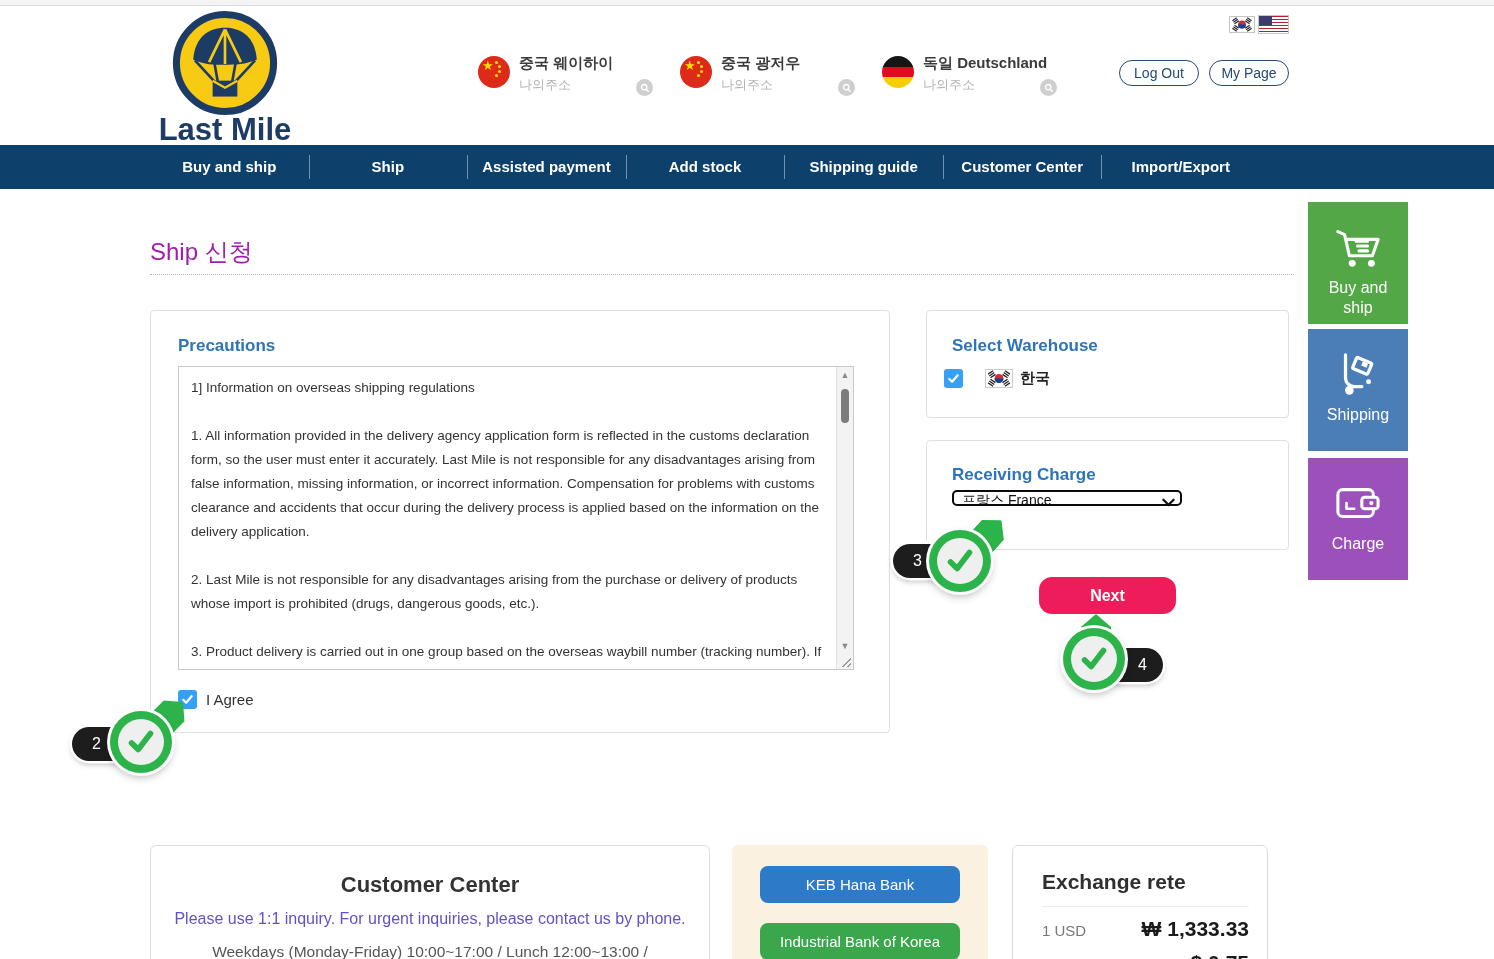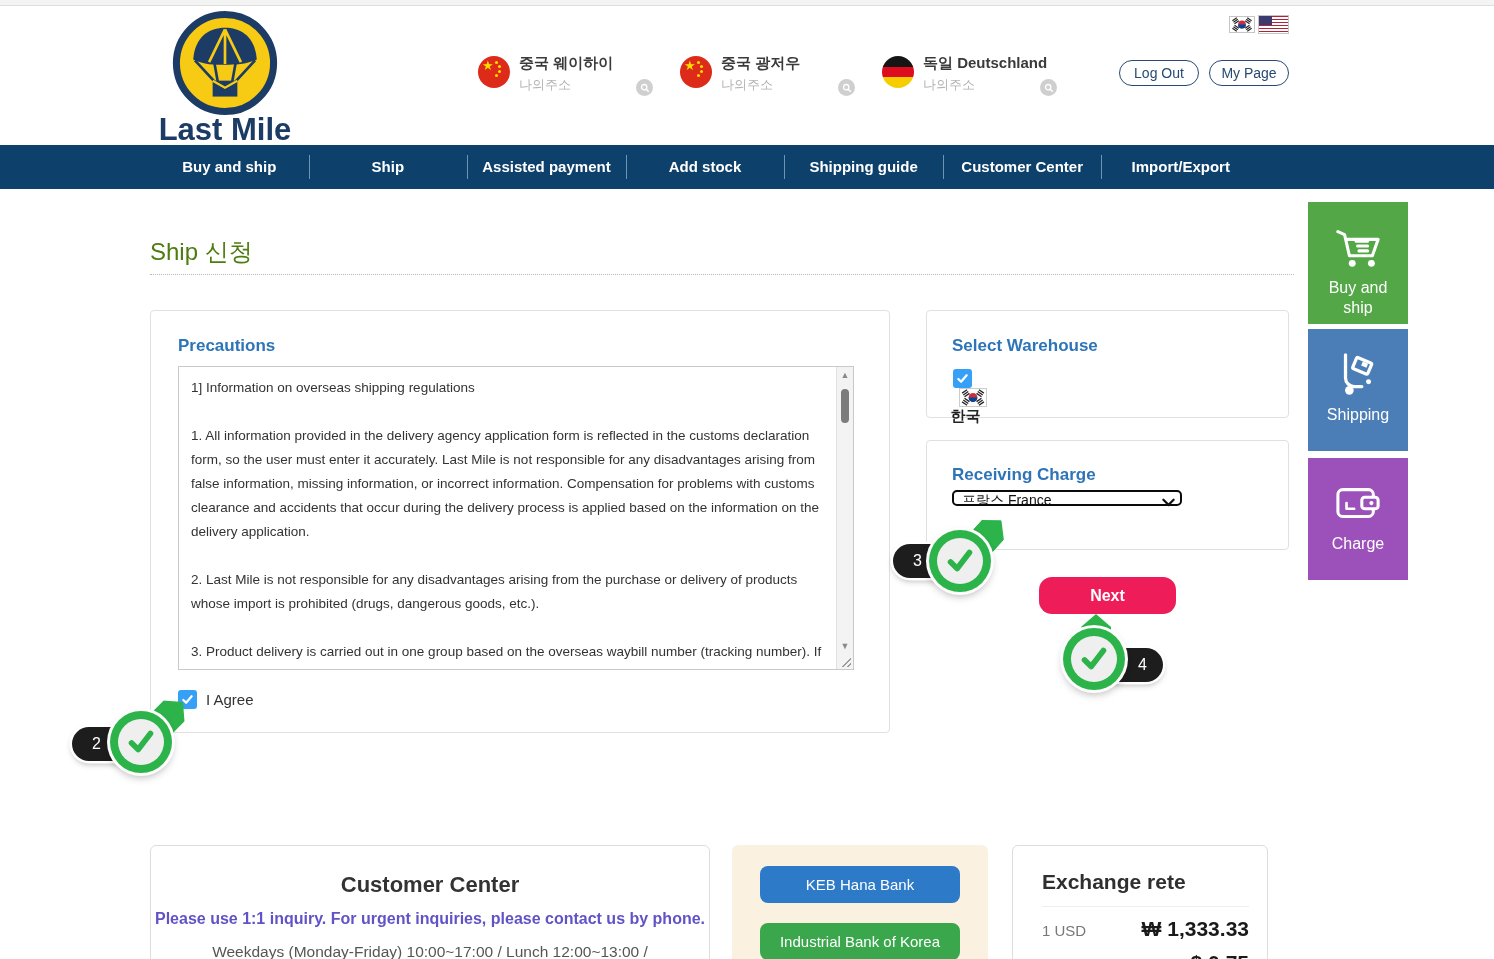--- a/index.html
+++ b/index.html
@@ -41,21 +41,21 @@
   .logout { left:1119px; } .mypage { left:1209px; }
 
   
   .nav { position:absolute; left:0; top:145px; width:1494px; height:44px; background:#0d406b; }
   .nav-inner { position:absolute; left:150px; top:0; width:1110px; height:44px; display:flex; }
   .nav-item { flex:1; position:relative; color:#fff; font-size:15px; font-weight:bold; text-align:center;
               line-height:44px; cursor:pointer; white-space:nowrap; }
   .nav-item + .nav-item::before { content:''; position:absolute; left:0; top:10px; bottom:10px; width:1px; background:#6f93b5; }
 
   
-  .page-title { position:absolute; left:150px; top:236px; font-size:24px; color:#4d7c0f; }
+  .page-title { position:absolute; left:150px; top:236px; font-size:24px; color:#a21caf; }
   .title-rule { position:absolute; left:150px; top:274px; width:1144px; border-top:1px dotted #b8b8b8; }
 
   
   .card { position:absolute; background:#fff; border:1px solid #e0e0e0; border-radius:4px; }
   .precautions { left:150px; top:310px; width:740px; height:423px; }
   .card-head { color:#2d74b8; font-size:17px; font-weight:bold; }
   .precautions .card-head { position:absolute; left:27px; top:25px; }
   .textbox { position:absolute; left:27px; top:55px; width:676px; height:304px; border:1px solid #c9c9c9;
              background:#fff; overflow:hidden; }
   .textbox-content { position:absolute; left:0; top:0; right:17px; bottom:0; overflow:hidden;
@@ -69,21 +69,21 @@
                    background:repeating-linear-gradient(315deg, transparent 0 2px, #9a9a9a 2px 3.5px);
                    clip-path:polygon(100% 0, 100% 100%, 0 100%); }
   .agree-row { position:absolute; left:27px; top:379px; display:flex; align-items:center; }
   .checkbox { width:19px; height:19px; background:#35a0f5; border-radius:3px; display:flex;
               align-items:center; justify-content:center; cursor:pointer; flex:none; }
   .agree-label { margin-left:9px; font-size:15px; color:#333; }
 
   
   .warehouse { left:926px; top:310px; width:363px; height:108px; }
   .warehouse .card-head { position:absolute; left:25px; top:25px; }
-  .warehouse-row { position:absolute; left:10px; top:58px; display:flex; align-items:center;flex-direction:column; }
+  .warehouse-row { position:absolute; left:17px; top:58px; display:flex; align-items:center; }
   .kflag-big { width:28px; height:19px; background:#fff; border:1px solid #ccc; margin-left:22px; }
   .warehouse-label { font-size:15px; font-weight:bold; color:#222; margin-left:7px; }
 
   .receiving { left:926px; top:440px; width:363px; height:110px; }
   .receiving .card-head { position:absolute; left:25px; top:24px; }
   .select-wrap { position:absolute; left:25px; top:49px; width:230px; height:16px; }
   .select-wrap select { width:100%; height:100%; border:2px solid #0a0a0a; border-radius:5px; background:#fff;
                         font-family:"Liberation Sans",sans-serif; font-size:14px; color:#111; padding:0 26px 0 8px;
                         appearance:none; -webkit-appearance:none; cursor:pointer; }
   .select-chevron { position:absolute; right:7px; top:8px; pointer-events:none; }
@@ -123,21 +123,21 @@
   .side-btn .icn { margin-top:20px; height:52px; display:flex; align-items:center; }
   .side-btn .lbl { font-size:16px; text-align:center; line-height:1.25; margin-top:4px; width:80px; }
   .sb-buy { top:202px; background:#53a747; }
   .sb-ship { top:329px; background:#4b7db6; }
   .sb-charge { top:458px; background:#9b51b9; }
 
   
   .foot-card { position:absolute; top:845px; height:140px; border-radius:6px; }
   .cc-box { left:150px; width:560px; background:#fff; border:1px solid #ddd; text-align:center; }
   .cc-title { font-size:22px; font-weight:bold; color:#333; margin-top:26px; }
-  .cc-notice { font-size:16px; font-weight:bold; color:#6152c8; margin-top:12px; }
+  .cc-notice { font-size:16px; font-weight:normal; color:#6152c8; margin-top:12px; }
   .cc-hours { font-size:15.5px; color:#555; margin-top:10px; line-height:1.75; }
   .bank-box { left:732px; width:256px; background:#fbf1e1; }
   .bank-btn { position:absolute; left:28px; width:200px; height:37px; border:none; border-radius:8px;
               color:#fff; font-size:15px; font-family:"Liberation Sans",sans-serif; cursor:pointer; }
   .bank-blue { top:21px; background:#2d7ac9; }
   .bank-green { top:78px; background:#3aa74d; }
   .ex-box { left:1012px; width:256px; background:#fff; border:1px solid #ddd; }
   .ex-title { font-size:21px; font-weight:bold; color:#2f2f2f; margin:24px 0 0 29px; }
   .ex-divider { margin:12px 18px 0 29px; border-top:1px solid #eee; }
   .ex-row { display:flex; justify-content:space-between; margin:10px 18px 0 29px; align-items:baseline; }

